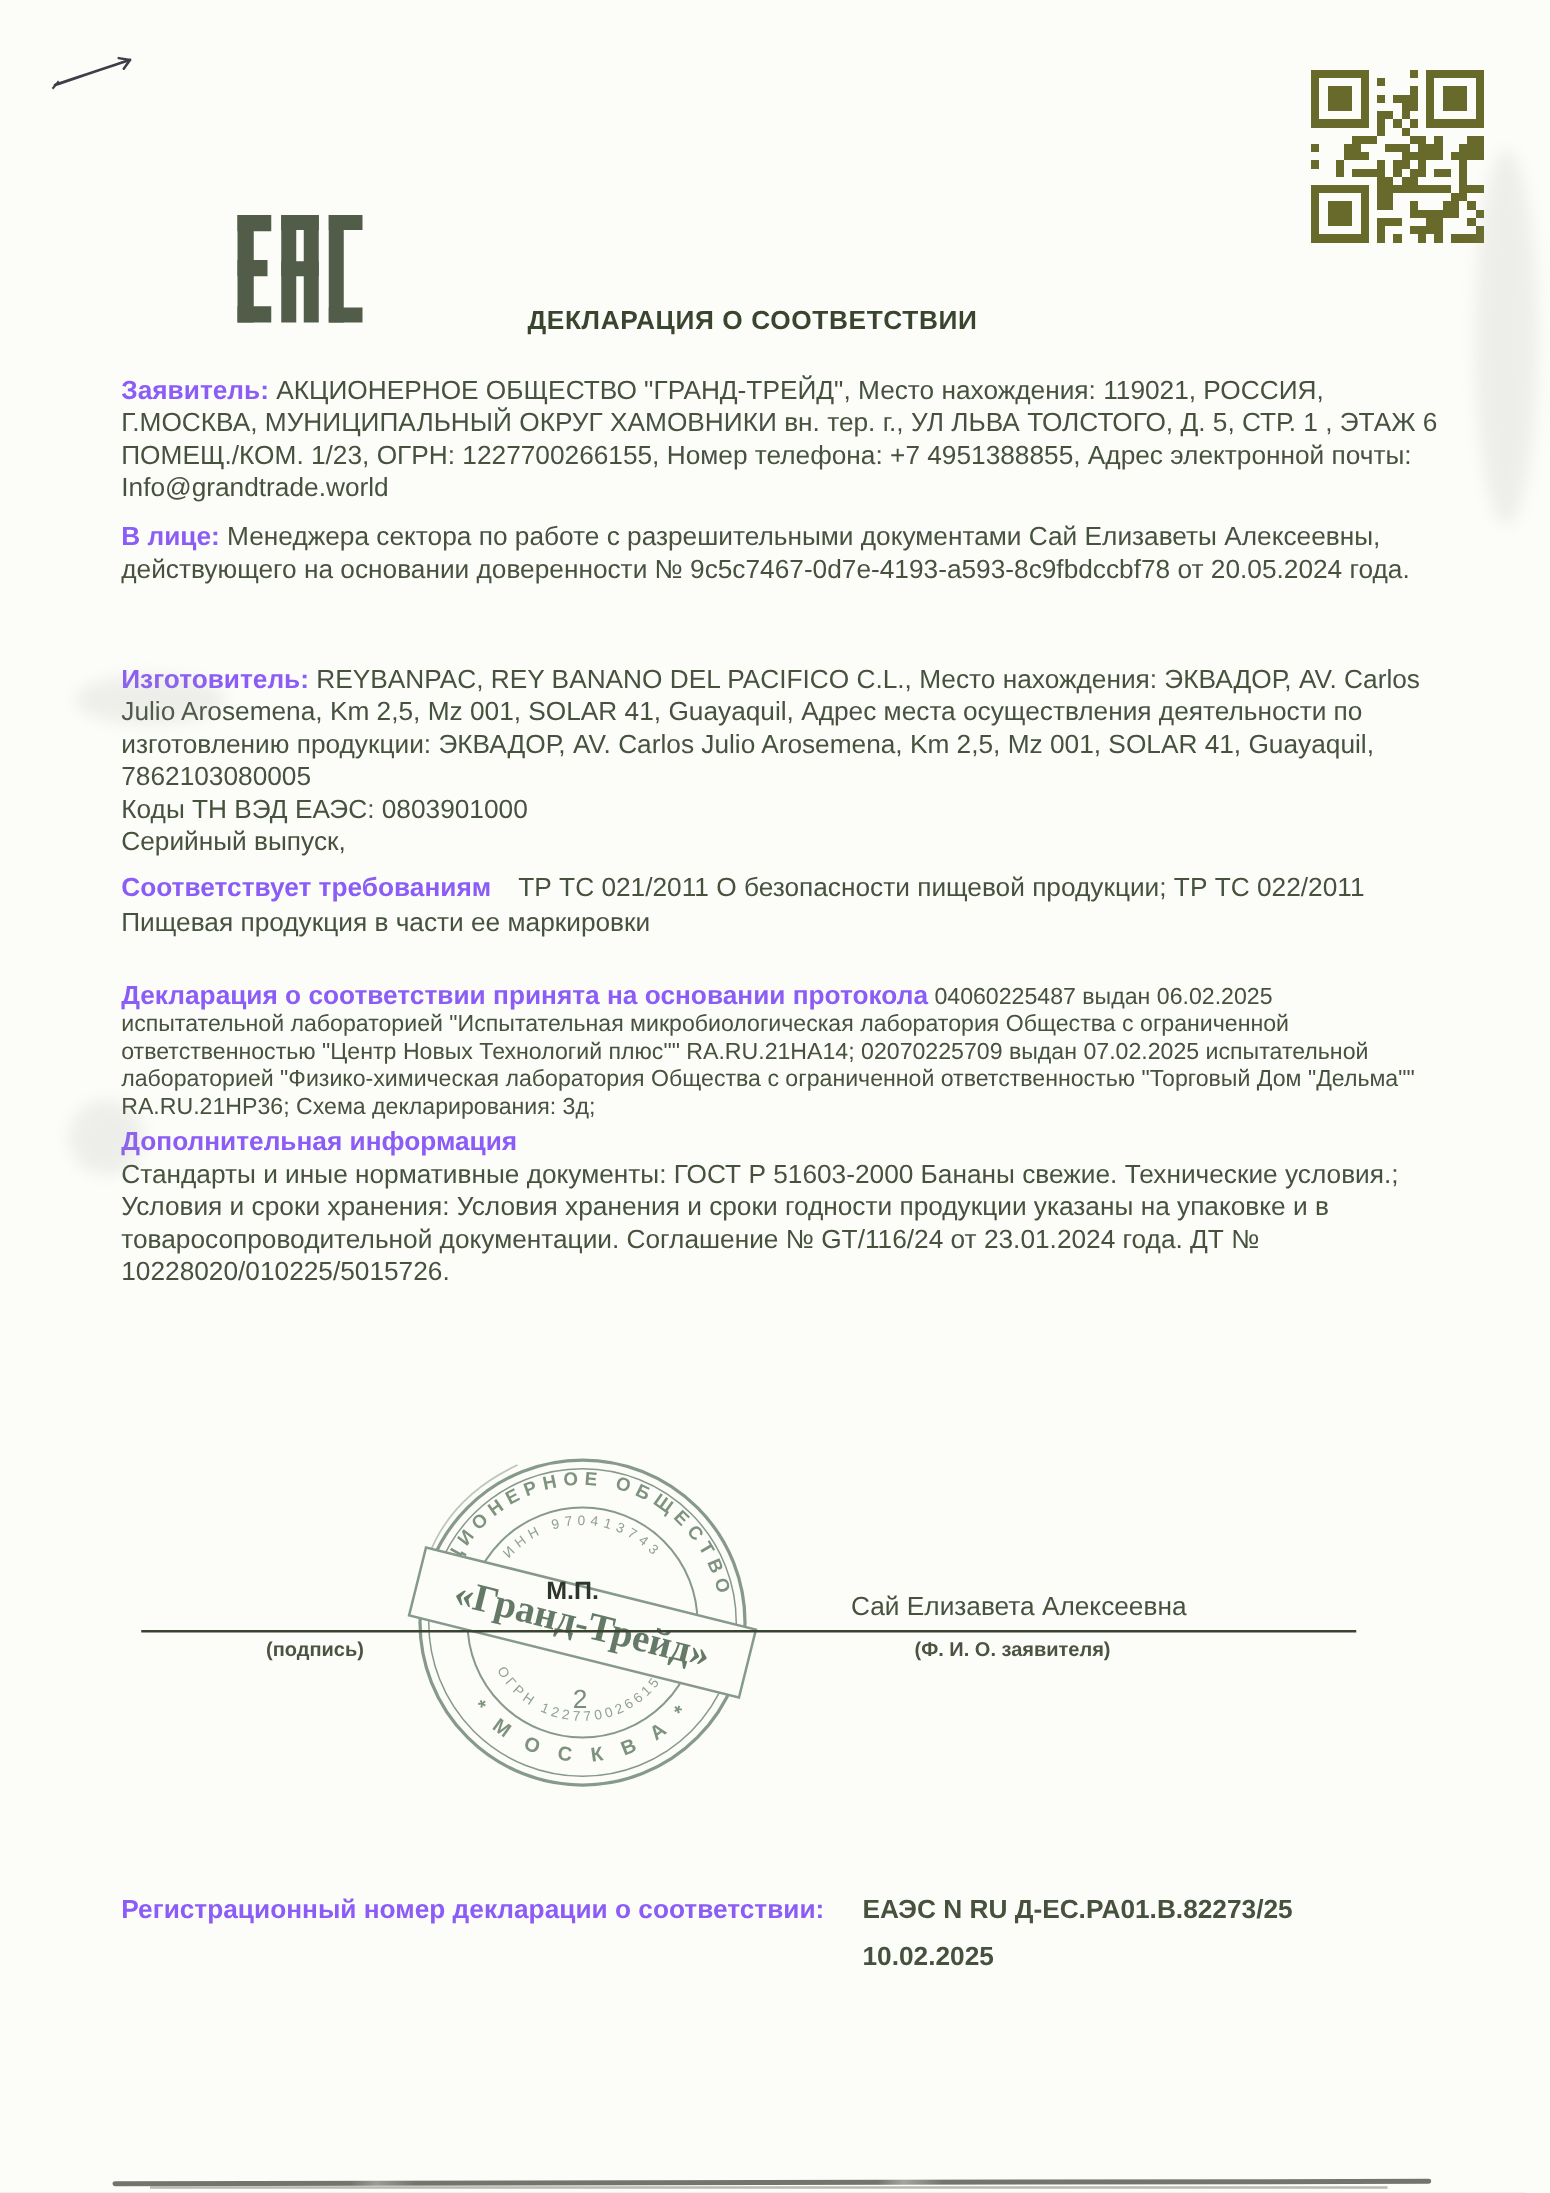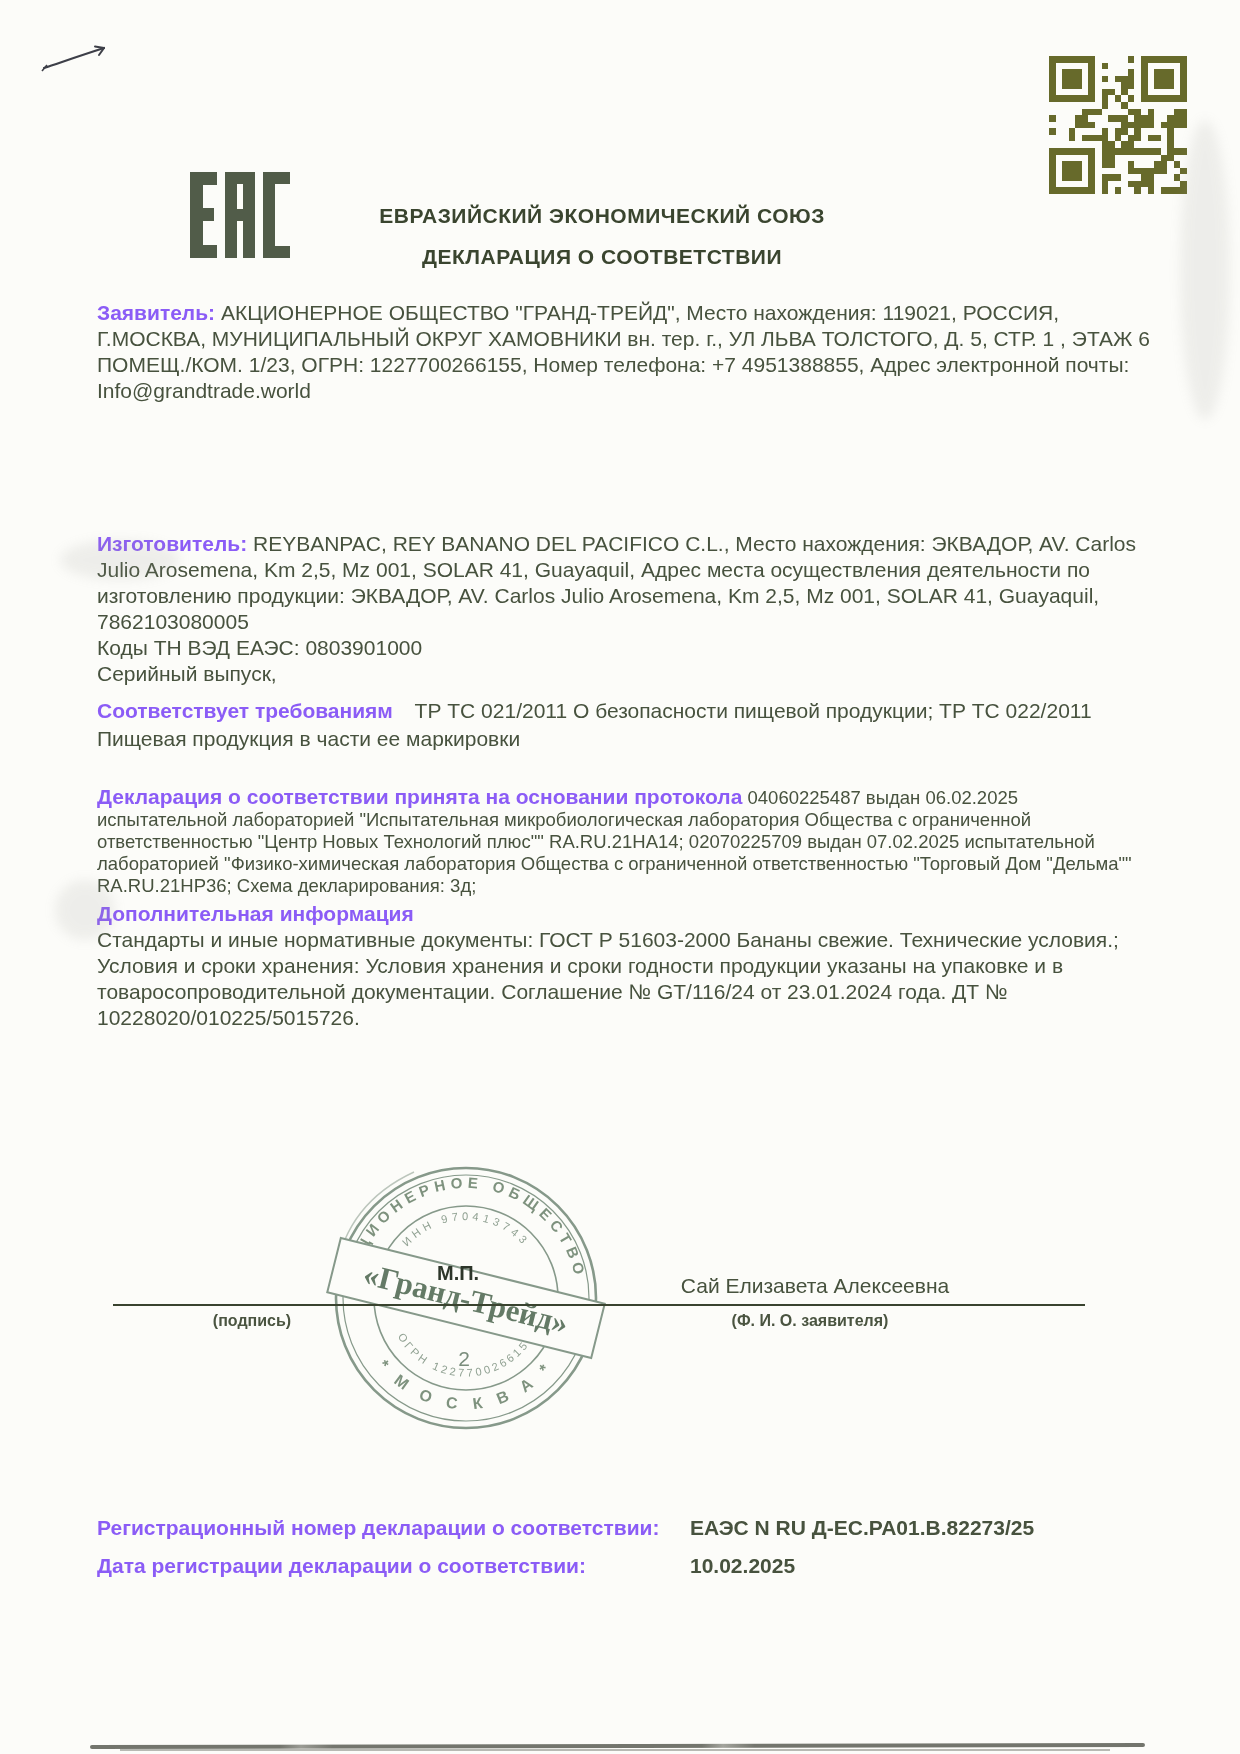--- a/index.html
+++ b/index.html
@@ -269,28 +269,31 @@
           <rect x="13" y="20" width="1" height="1"></rect>
           <rect x="15" y="20" width="1" height="1"></rect>
           <rect x="17" y="20" width="1" height="1"></rect>
           <rect x="18" y="20" width="1" height="1"></rect>
           <rect x="19" y="20" width="1" height="1"></rect>
           <rect x="20" y="20" width="1" height="1"></rect>
         </g>
       </svg>
   </div>
 
-  <div class="abs hdr center" style="left:100px;top:204px;width:1004px">ЕВРАЗИЙСКИЙ ЭКОНОМИЧЕСКИЙ СОЮЗ</div>
   <div class="abs hdr center" style="left:100px;top:245px;width:1004px">ДЕКЛАРАЦИЯ О СООТВЕТСТВИИ</div>
 
   <div class="para" style="top:300px">
     <b class="b">Заявитель:</b>
     <span>АКЦИОНЕРНОЕ ОБЩЕСТВО "ГРАНД-ТРЕЙД", Место нахождения: 119021, РОССИЯ, Г.МОСКВА, МУНИЦИПАЛЬНЫЙ ОКРУГ ХАМОВНИКИ вн. тер. г., УЛ ЛЬВА ТОЛСТОГО, Д. 5, СТР. 1 , ЭТАЖ 6 ПОМЕЩ./КОМ. 1/23, ОГРН: 1227700266155, Номер телефона: +7 4951388855, Адрес электронной почты: Info@grandtrade.world</span>
   </div>
 
+  <div class="para" style="top:417px">
+    <b class="b">В лице:</b>
+    <span>Менеджера сектора по работе с разрешительными документами Сай Елизаветы Алексеевны, действующего на основании доверенности № 9c5c7467-0d7e-4193-a593-8c9fbdccbf78 от 20.05.2024 года.</span>
+  </div>
 
 
   <div class="para" style="top:531px">
     <div>
       <b class="b">Изготовитель:</b>
       <span>REYBANPAC, REY BANANO DEL PACIFICO C.L., Место нахождения: ЭКВАДОР, AV. Carlos Julio Arosemena, Km 2,5, Mz 001, SOLAR 41, Guayaquil, Адрес места осуществления деятельности по изготовлению продукции: ЭКВАДОР, AV. Carlos Julio Arosemena, Km 2,5, Mz 001, SOLAR 41, Guayaquil, 7862103080005</span>
     </div>
     <div>Коды ТН ВЭД ЕАЭС: 0803901000</div>
     <div>Серийный выпуск,</div>
   </div>
@@ -348,21 +351,20 @@
 
   <div class="abs center" style="left:600px;top:1274px;width:430px;font-size:21px">Сай Елизавета Алексеевна</div>
 
   <div class="sigline"></div>
 
   <div class="abs caption center" style="left:182px;top:1312px;width:140px">(подпись)</div>
   <div class="abs caption center" style="left:700px;top:1312px;width:220px">(Ф. И. О. заявителя)</div>
 
   <div class="abs b" style="left:97px;top:1516px;font-size:21px">Регистрационный номер декларации о соответствии:</div>
   <div class="abs value" style="left:690px;top:1516px">ЕАЭС N RU Д-EC.PA01.B.82273/25</div>
-  <div class="abs b" style="left:97px;top:1554px;font-size:21px">Дата регистрации декларации о соответствии:</div>
   <div class="abs value" style="left:690px;top:1554px">10.02.2025</div>
 
   <div class="smudge" style="left:60px;top:540px;width:120px;height:40px"></div>
   <div class="smudge" style="left:55px;top:880px;width:60px;height:60px"></div>
   <div class="smudge" style="left:1180px;top:120px;width:50px;height:300px"></div>
   <div class="edge" style="left:90px;top:1744px;width:1055px;height:4px;border-radius:2px;transform:rotate(-0.1deg);
               background:linear-gradient(90deg,#73756d 0%,#73756d 18%,#9a9b94 20%,#73756d 23%,#73756d 58%,#a3a49d 60%,#73756d 63%,#73756d 100%)"></div>
   <div class="edge" style="left:120px;top:1749px;width:990px;height:2px;opacity:.5"></div>
 
 </div>

